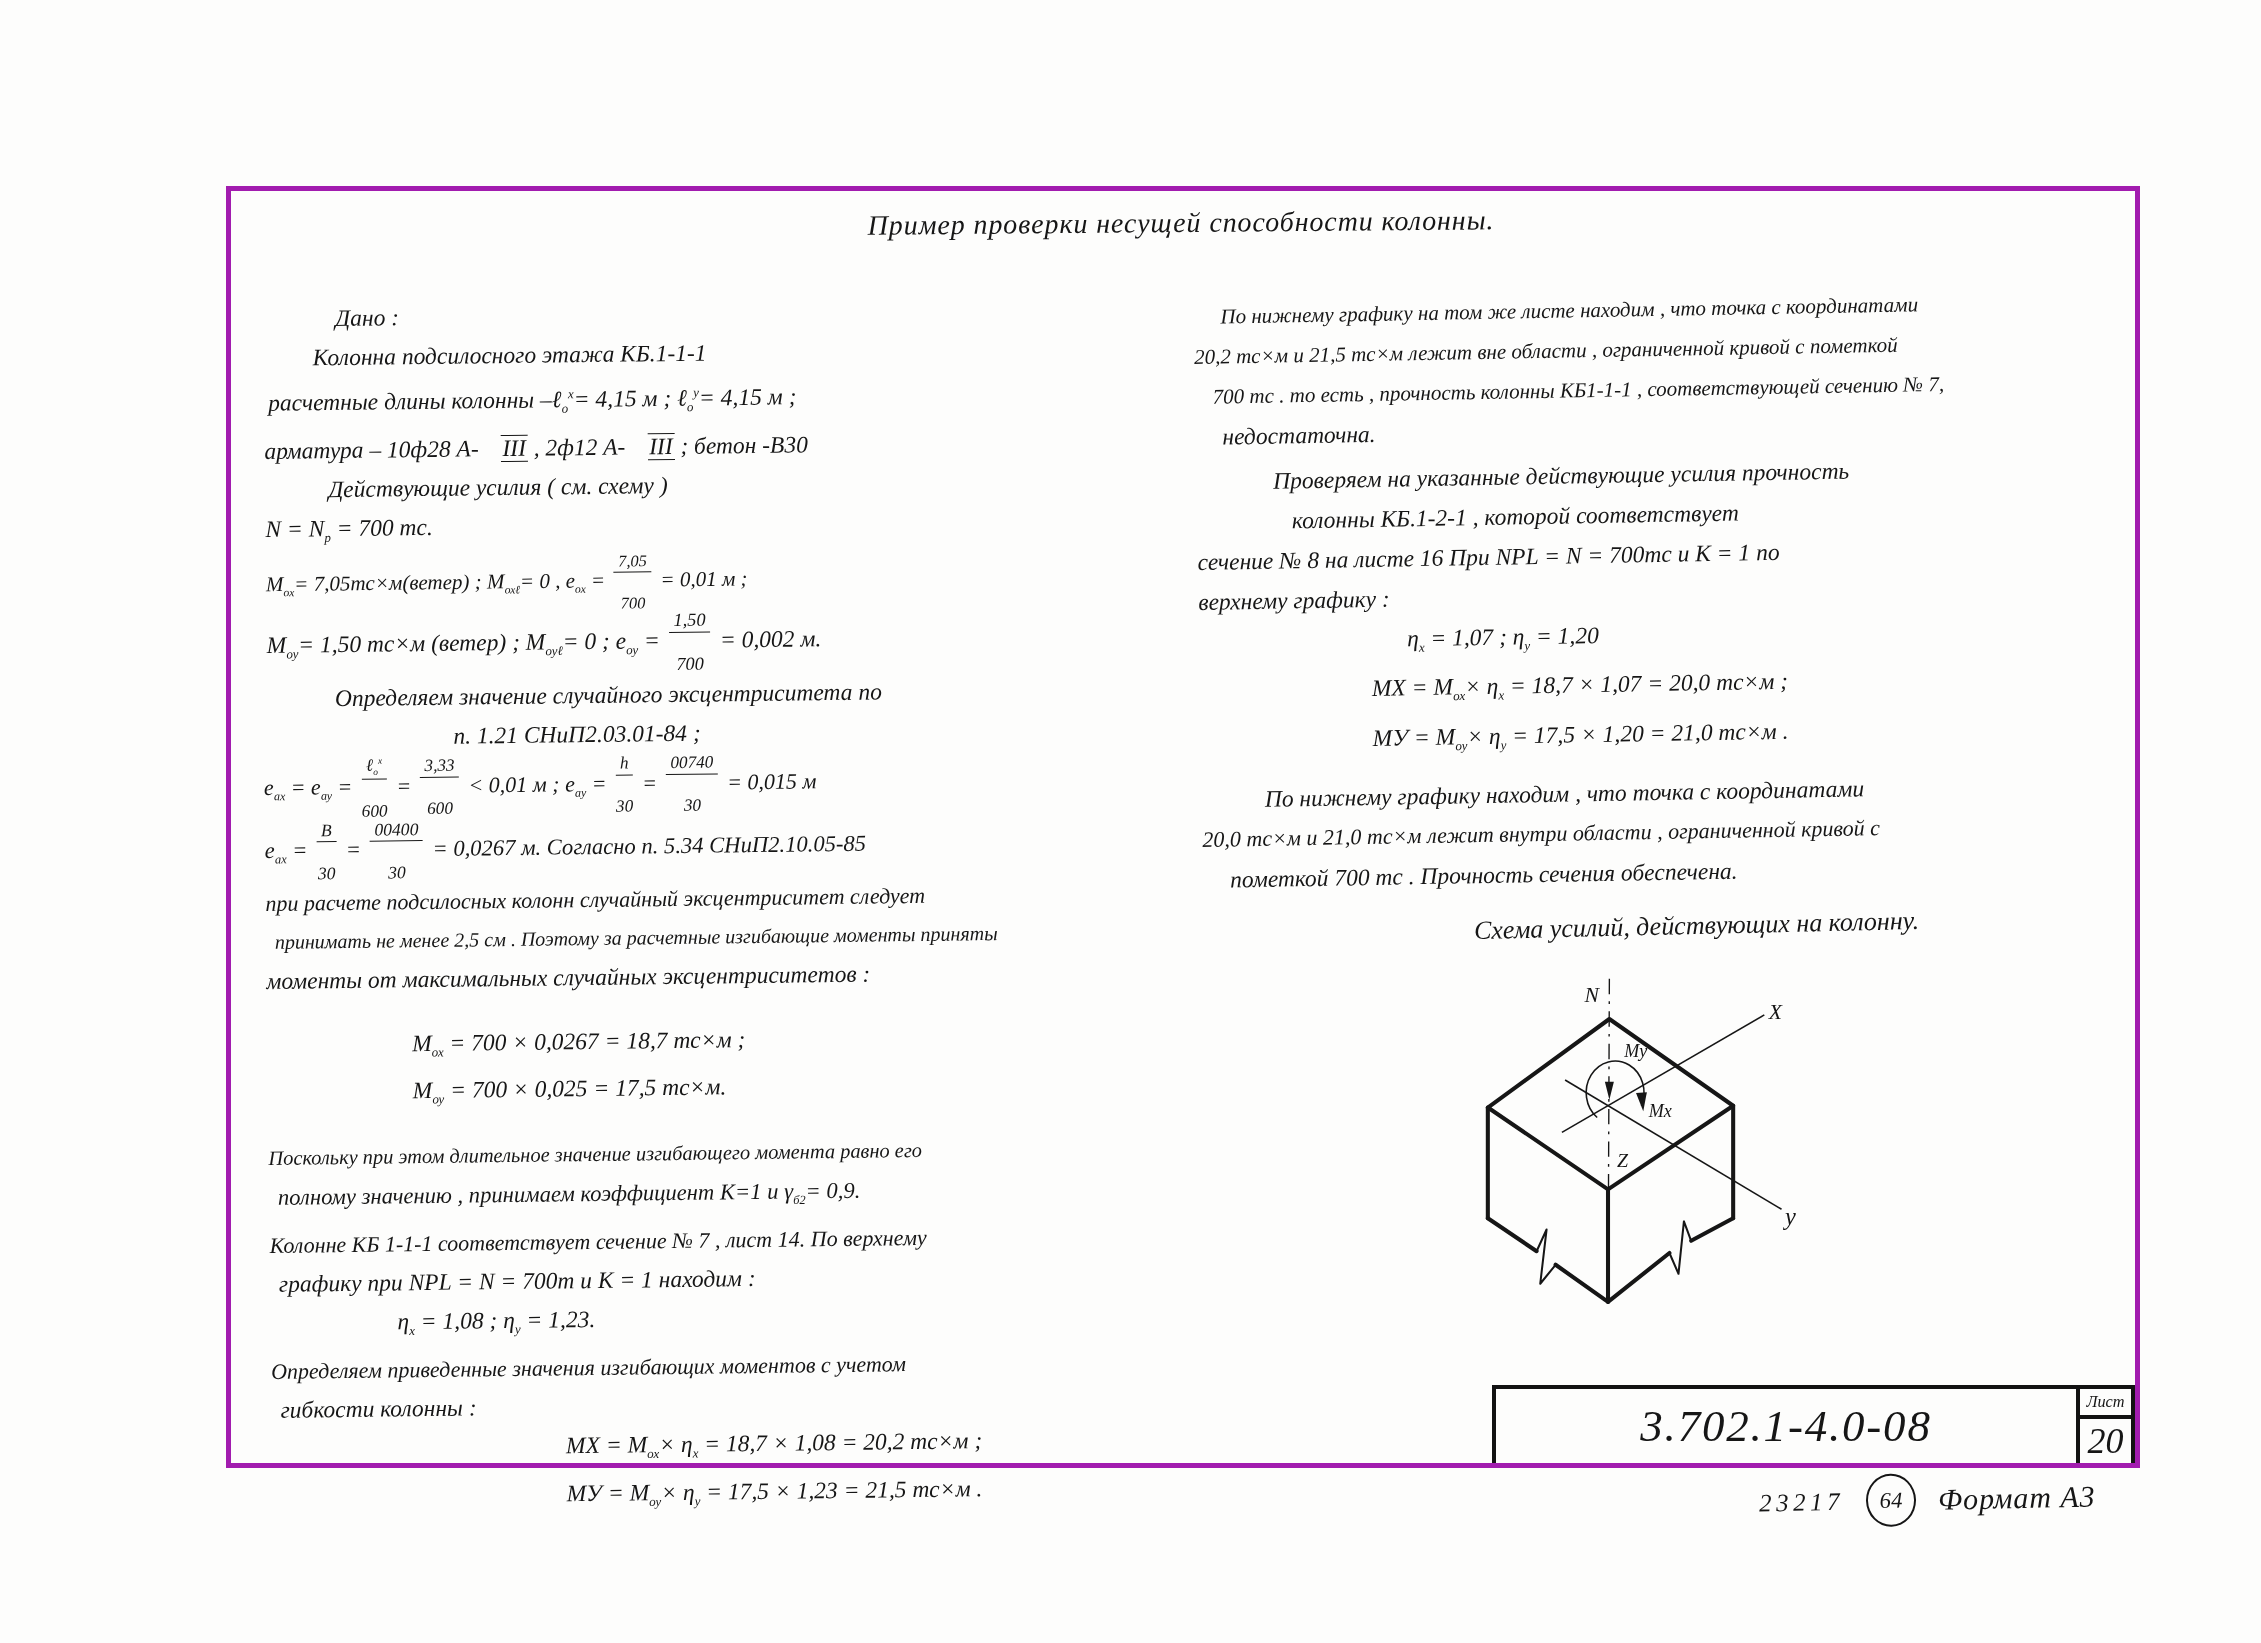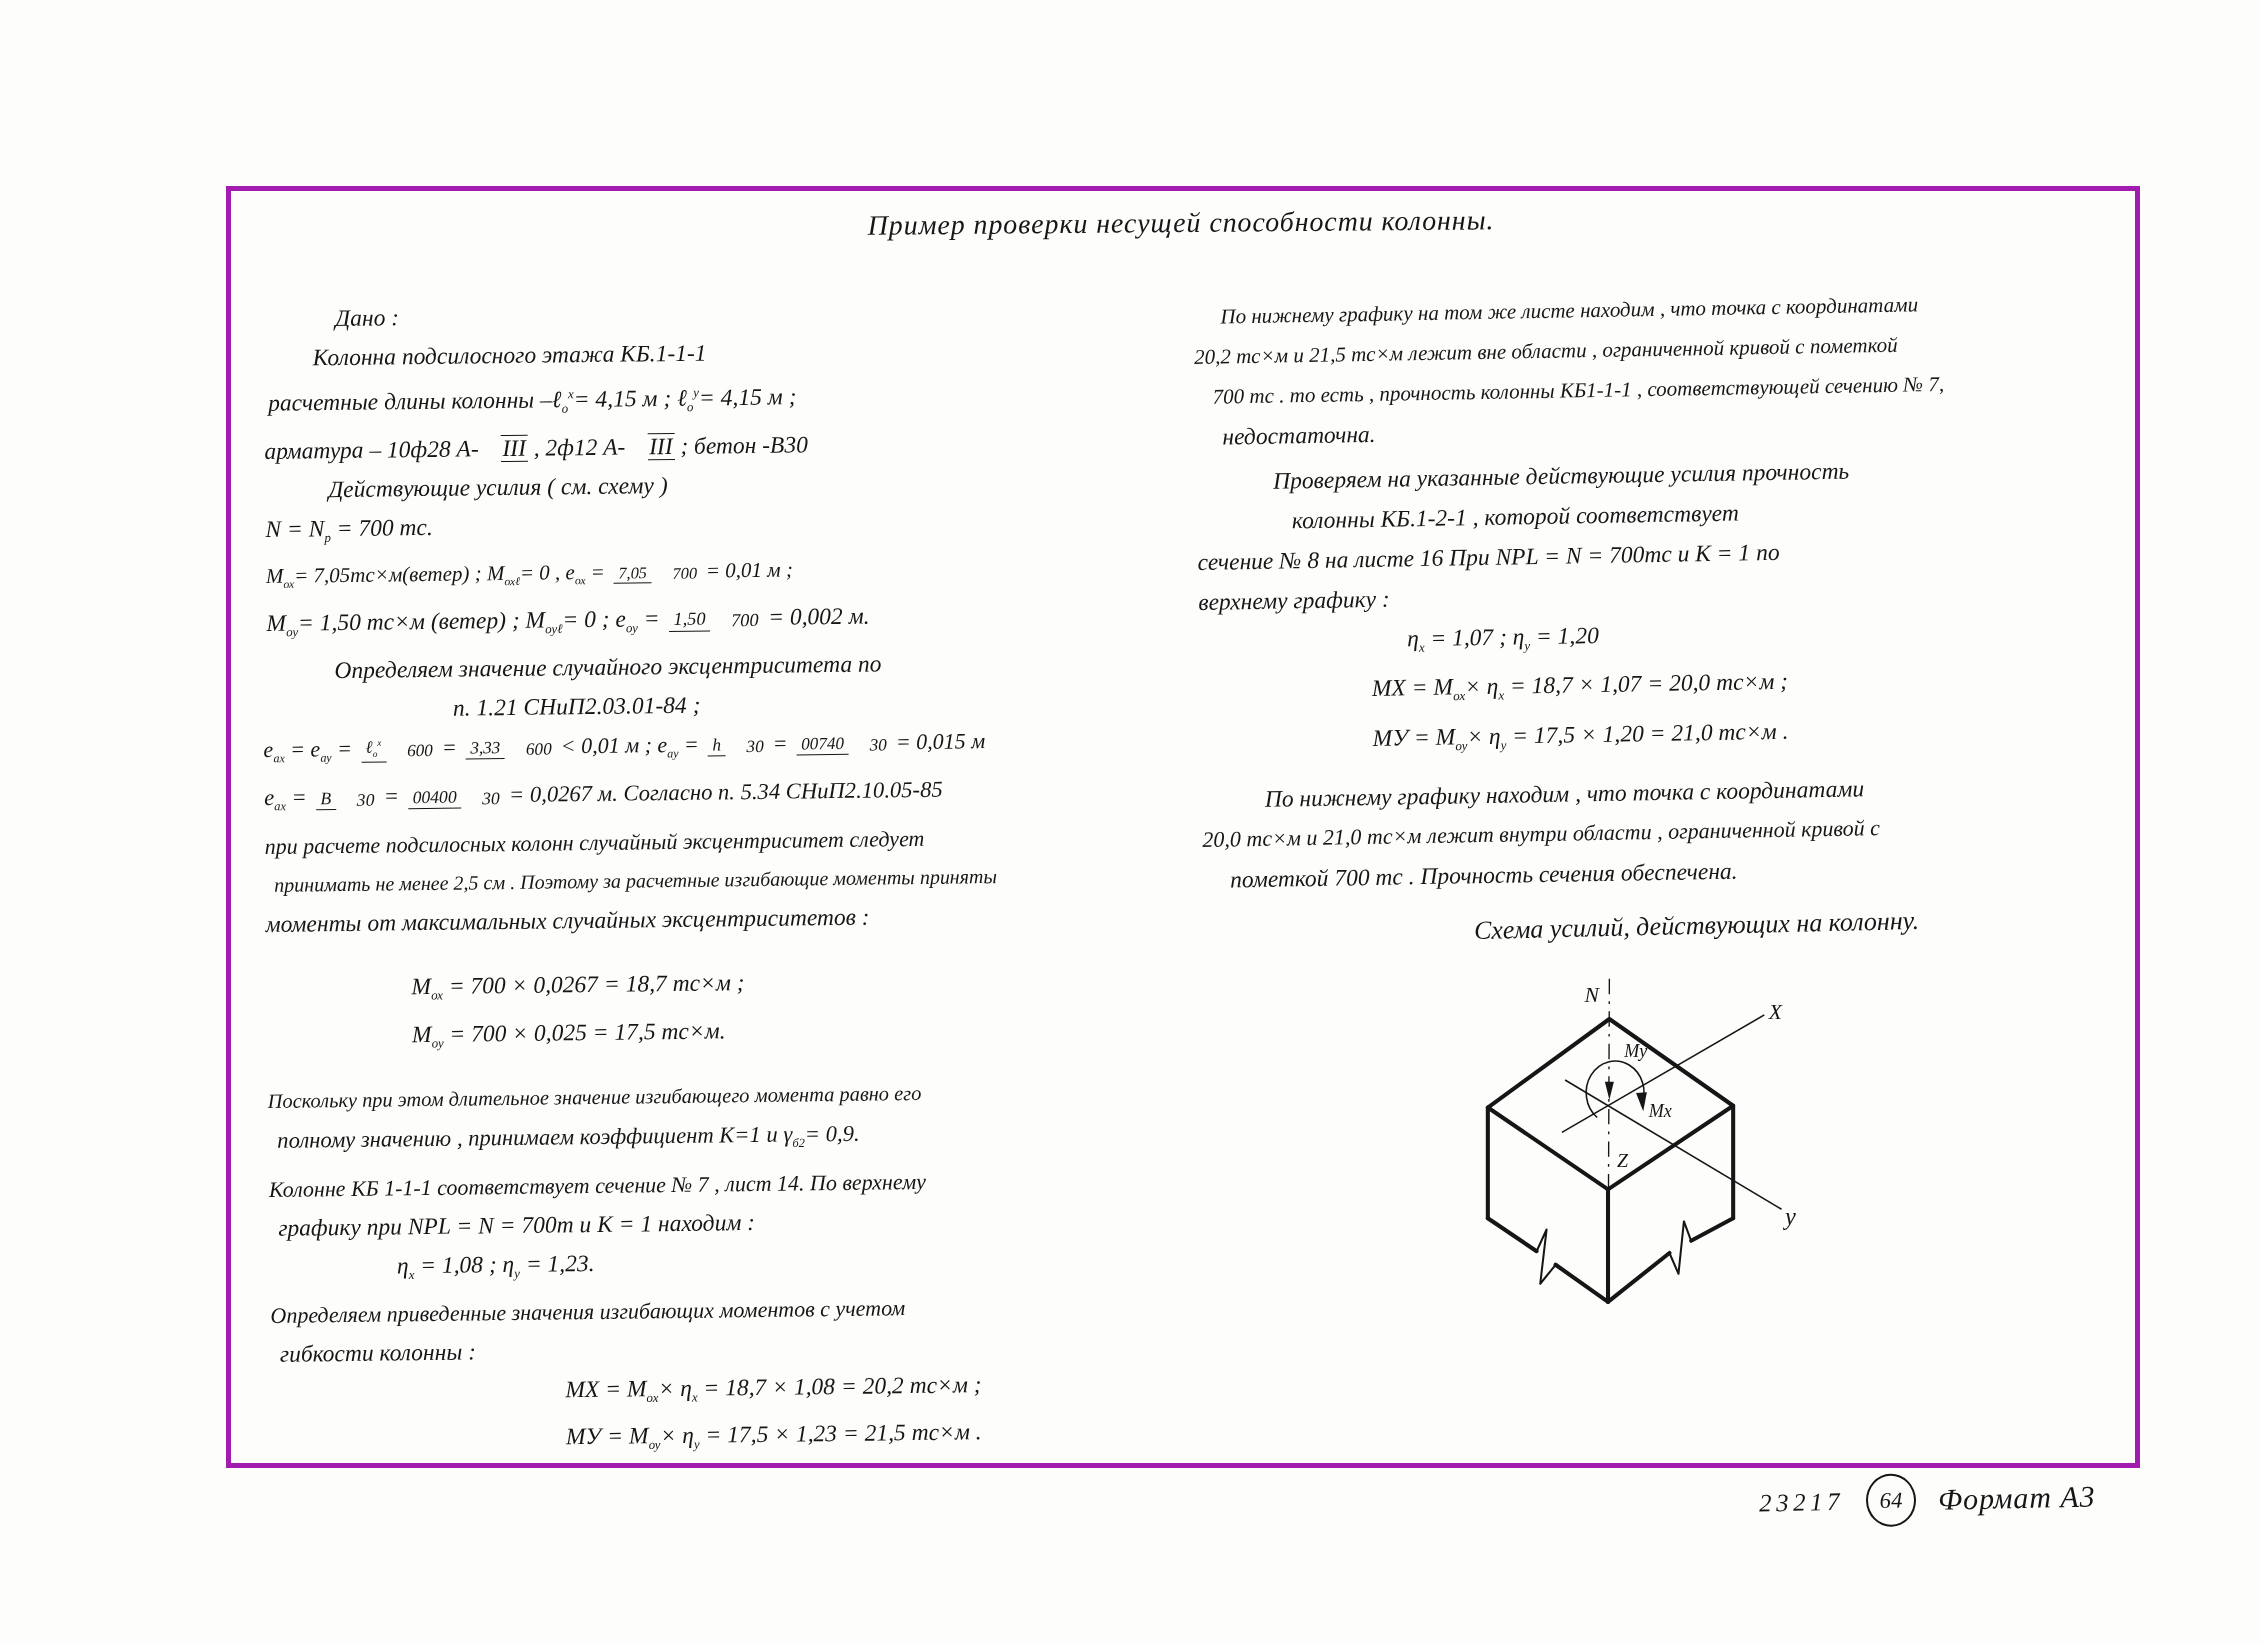--- a/index.html
+++ b/index.html
@@ -14,21 +14,21 @@
   }
   .page-title{
     position:absolute;left:475px;top:16.3px;width:950px;text-align:center;
     font-size:28px;letter-spacing:0.9px;transform:rotate(-0.5deg);white-space:nowrap;
   }
   .col{position:absolute;transform-origin:0 0;}
   .col-left{left:27px;top:109px;width:927px;font-size:23.5px;line-height:39px;transform:rotate(-0.7deg);}
   .col-right{left:962px;top:106px;width:963px;font-size:23.5px;line-height:40px;transform:rotate(-1deg);}
   .line{white-space:nowrap;}
   .frac{
-    display:inline-flex;flex-direction:row;align-items:center;
+    display:inline-flex;flex-direction:column;align-items:center;
     vertical-align:middle;line-height:1.05;font-size:0.78em;margin:0 3.6px;gap:21px;
   }
   .frac .num{border-bottom:1.8px solid currentColor;padding:0 4.5px 1.4px;}
   .frac .den{padding-top:1.4px;}
   sub,sup{font-size:0.55em;font-style:italic;}
   .ul{
     display:inline-block;line-height:1;padding:0.9px 1.8px;
     border-top:1.8px solid currentColor;border-bottom:1.8px solid currentColor;margin-left:22px;
   }
   .diagram-title{
@@ -172,20 +172,27 @@
       <polygon class="head" points="458,268 482,266 474,308"></polygon>
 
       <text x="344" y="66" font-size="48">N</text>
       <text x="752" y="104" font-size="48">X</text>
       <text x="788" y="560" font-size="54">у</text>
       <text x="416" y="432" font-size="44">Z</text>
       <text x="432" y="188" font-size="40">My</text>
       <text x="486" y="322" font-size="40">Mx</text>
     </svg>
 
+    <div class="titleblock">
+      <div class="tb-main">3.702.1-4.0-08</div>
+      <div class="tb-side">
+        <div class="lbl">Лист</div>
+        <div class="num">20</div>
+      </div>
+    </div>
 
   </div>
 
   <div class="footer">
     <span class="code">23217</span>
     <span class="circle">64</span>
     <span class="fmt">Формат А3</span>
   </div>
 
 </div>

